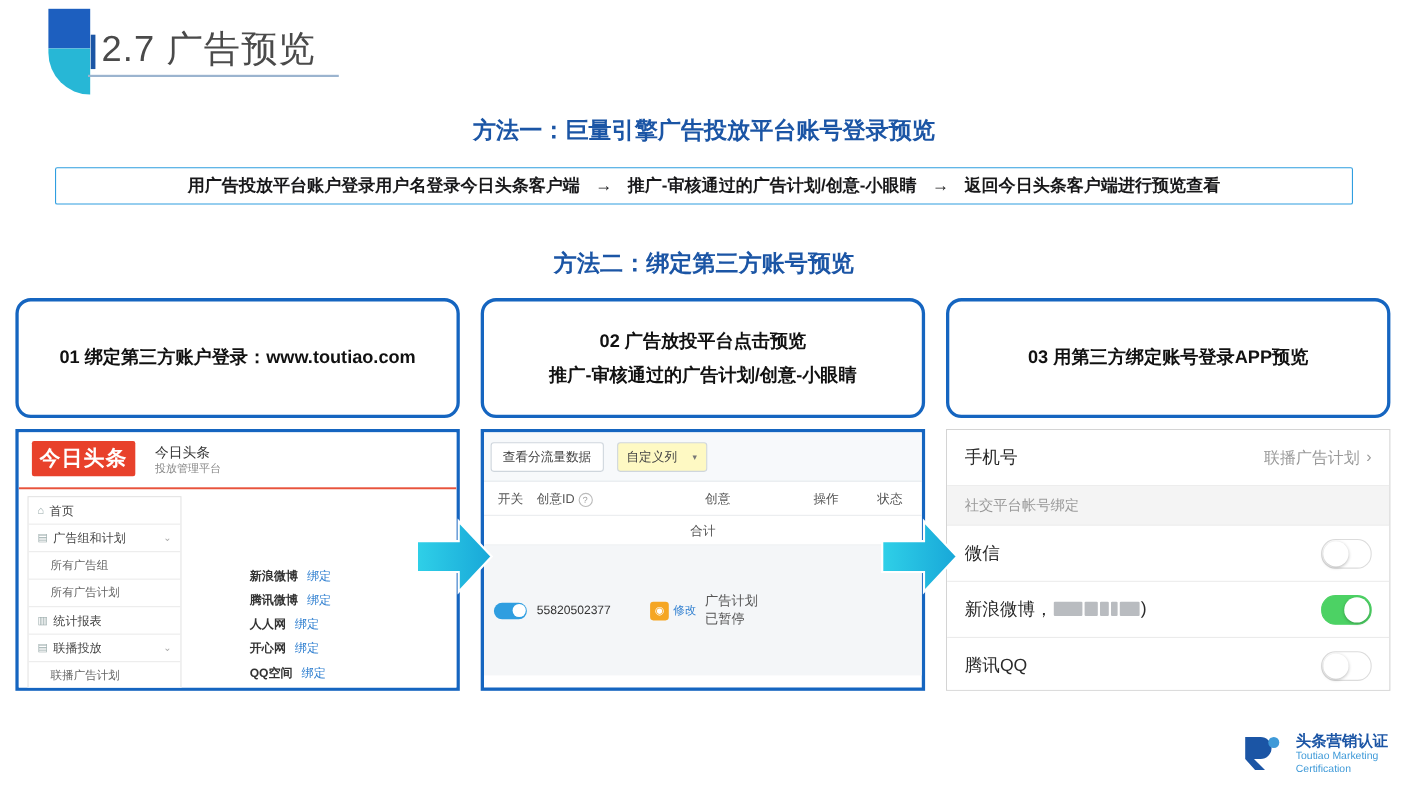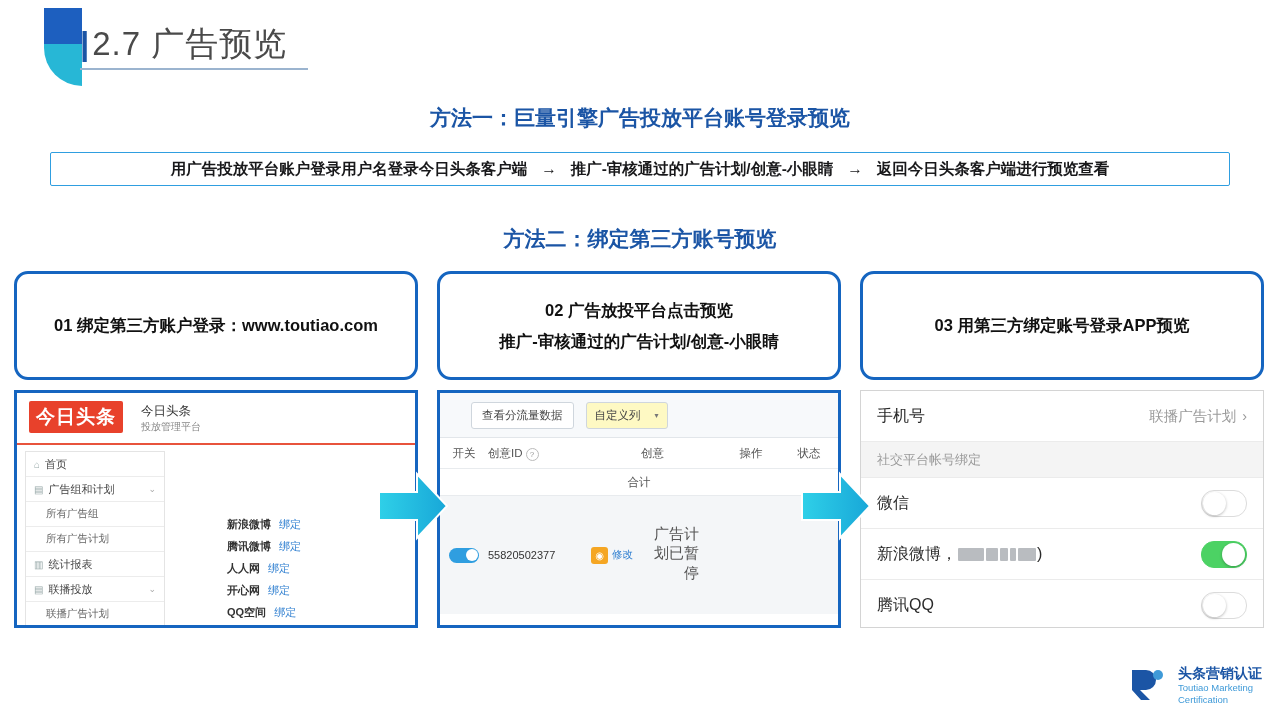--- a/index.html
+++ b/index.html
@@ -224,21 +224,21 @@
   .t1-binds b { font-weight: 700; }
   .t1-binds .bind { color: #2f7fd0; margin-left: 8px; font-weight: 400; }
 
   
   .t2-toolbar {
     height: 45px;
     background: #f7f9fb;
     border-bottom: 1px solid #e2e6ea;
     display: flex;
     align-items: center;
-    padding-left: 31px;
+    padding-left: 6px;
     gap: 12px;
     box-sizing: border-box;
   }
   .t2-btn {
     border: 1px solid #cfd6dd;
     background: #fff;
     border-radius: 3px;
     font-size: 11.5px;
     color: #444;
     padding: 5px 10px;
@@ -294,21 +294,21 @@
   .t2-row {
     position: relative;
     height: 118px;
     display: flex;
     background: #f4f6f8;
   }
   .t2-row .c1 { width: 48px; display: flex; align-items: center; justify-content: center; }
   .t2-row .c2 { width: 95px; font-size: 11px; color: #333; display: flex; align-items: center; }
   .t2-row .c3 { flex: 1; display: flex; flex-direction: column; align-items: center; padding-top: 6px; }
   .t2-row .c4 { width: 58px; display: flex; align-items: center; justify-content: center; gap: 4px; }
-  .t2-row .c5 { width: 58px; display: flex; align-items: center; justify-content: center; font-size: 15px; color: #555; text-align: right; line-height: 1.3; font-family: Liberation Mono, monospace; }
+  .t2-row .c5 { width: 58px; display: flex; align-items: center; justify-content: center; font-size: 12px; color: #555; text-align: left; line-height: 1.3; }
   .toggle-on {
     width: 30px; height: 15px; border-radius: 8px; background: #2f9ee0; position: relative;
   }
   .toggle-on::after {
     content: ""; position: absolute; right: 1.5px; top: 1.5px;
     width: 12px; height: 12px; border-radius: 50%; background: #fff;
   }
   .creative-cap {
     font-size: 10.5px;
     color: #333;

